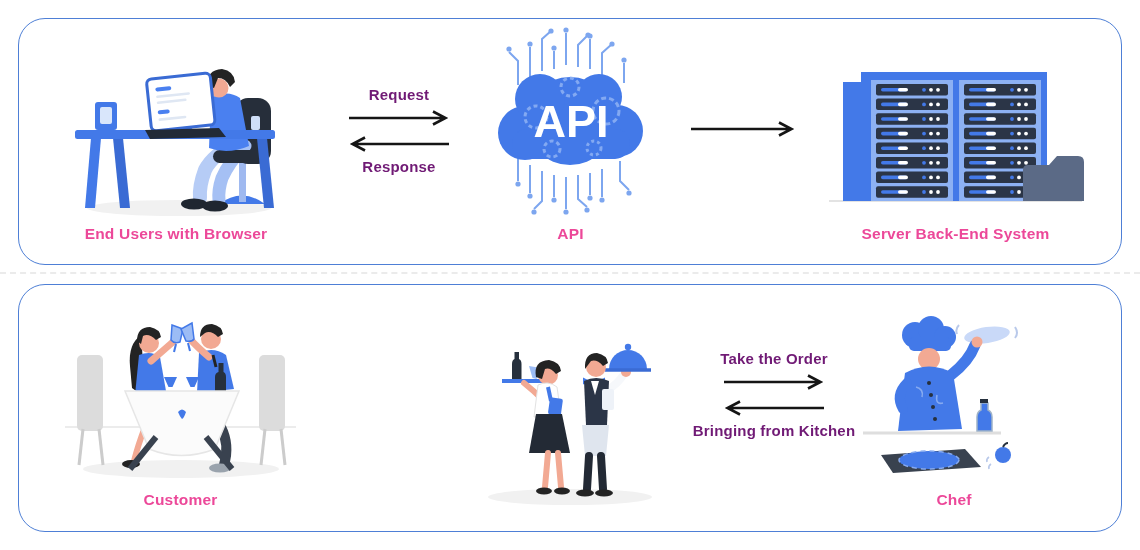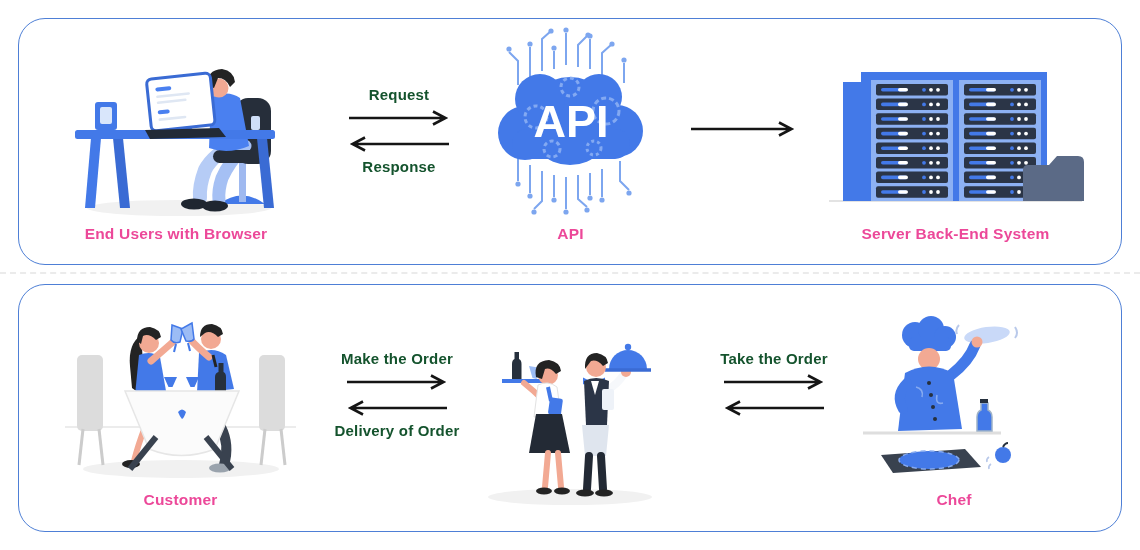--- a/index.html
+++ b/index.html
@@ -53,21 +53,21 @@
 
   .flow {
     position: absolute;
     display: flex;
     flex-direction: column;
     align-items: center;
   }
   .flow-label {
     font-size: 15px;
     font-weight: 700;
-    color: #14532d;
+    color: #701a75;
     letter-spacing: 0.2px;
     white-space: nowrap;
     height: 20px;
     line-height: 20px;
   }
   .flow .arrow { display: block; margin: 5px 0; }
 
   .single-arrow { position: absolute; }
 
   svg { display: block; }
@@ -294,30 +294,20 @@
 
         <path d="M62 92 H176 L152 150 Q118 163 86 150 Z" fill="#fbfbfb" stroke="#e6e6e6" stroke-width="1.5"></path>
         <path d="M115 113 q4 -5 8 0 q-2 6 -4 7 q-2 -2 -4 -7" fill="#4379e8"></path>
 
         <line x1="93" y1="138" x2="67" y2="170" stroke="#39424f" stroke-width="6"></line>
         <line x1="143" y1="138" x2="169" y2="170" stroke="#39424f" stroke-width="6"></line>
       </svg>
       <div class="node-label">Customer</div>
     </div>
 
-    <div class="flow" style="left: 288px; top: 64px; width: 180px;">
-      <div class="flow-label">Make the Order</div>
-      <svg class="arrow" width="100" height="16" viewBox="0 0 100 16">
-        <path d="M0 8 H94 M84 1.5 L96.5 8 L84 14.5" stroke="#151515" stroke-width="2.6" fill="none"></path>
-      </svg>
-      <svg class="arrow" width="100" height="16" viewBox="0 0 100 16">
-        <path d="M100 8 H6 M16 1.5 L3.5 8 L16 14.5" stroke="#151515" stroke-width="2.6" fill="none"></path>
-      </svg>
-      <div class="flow-label">Delivery of Order</div>
-    </div>
 
     <div class="node" style="left: 459px; top: 18px; width: 185px; height: 206px;">
       <svg width="185" height="180" viewBox="0 0 185 180">
         <ellipse cx="92" cy="168" rx="82" ry="8" fill="#f1f1f1"></ellipse>
 
         <line x1="24" y1="52" x2="66" y2="52" stroke="#4379e8" stroke-width="4"></line>
         <path d="M34 50 v-15 q0 -4 2.5 -5 v-7 h4.5 v7 q2.5 1 2.5 5 v15 z" fill="#26303d"></path>
         <path d="M51 37 l12 2 -4.5 11 -4 -1 z" fill="#9cbcf5"></path>
         <path d="M46 54 Q56 62 64 70" stroke="#f2a993" stroke-width="6" fill="none" stroke-linecap="round"></path>
         <circle cx="70" cy="46" r="10" fill="#f2a993"></circle>
@@ -352,20 +342,21 @@
     </div>
 
     <div class="flow" style="left: 660px; top: 64px; width: 190px;">
       <div class="flow-label">Take the Order</div>
       <svg class="arrow" width="100" height="16" viewBox="0 0 100 16">
         <path d="M0 8 H94 M84 1.5 L96.5 8 L84 14.5" stroke="#151515" stroke-width="2.6" fill="none"></path>
       </svg>
       <svg class="arrow" width="100" height="16" viewBox="0 0 100 16">
         <path d="M100 8 H6 M16 1.5 L3.5 8 L16 14.5" stroke="#151515" stroke-width="2.6" fill="none"></path>
       </svg>
+      <div class="flow-label">Bringing from Kitchen</div>
     </div>
 
     <div class="node" style="left: 840px; top: 23px; width: 190px; height: 201px;">
       <svg width="190" height="175" viewBox="0 0 190 175">
 
         <ellipse cx="128" cy="26" rx="23" ry="8" fill="#c9d9f8" transform="rotate(-8 128 26)"></ellipse>
         <path d="M100 16 q-4 4 -2 9 M156 18 q4 6 0 11" stroke="#b9c9ea" stroke-width="2" fill="none"></path>
 
         <path d="M92 66 Q110 52 116 36" stroke="#4379e8" stroke-width="11" fill="none" stroke-linecap="round"></path>
         <circle cx="118" cy="33" r="5.5" fill="#f2a993"></circle>

